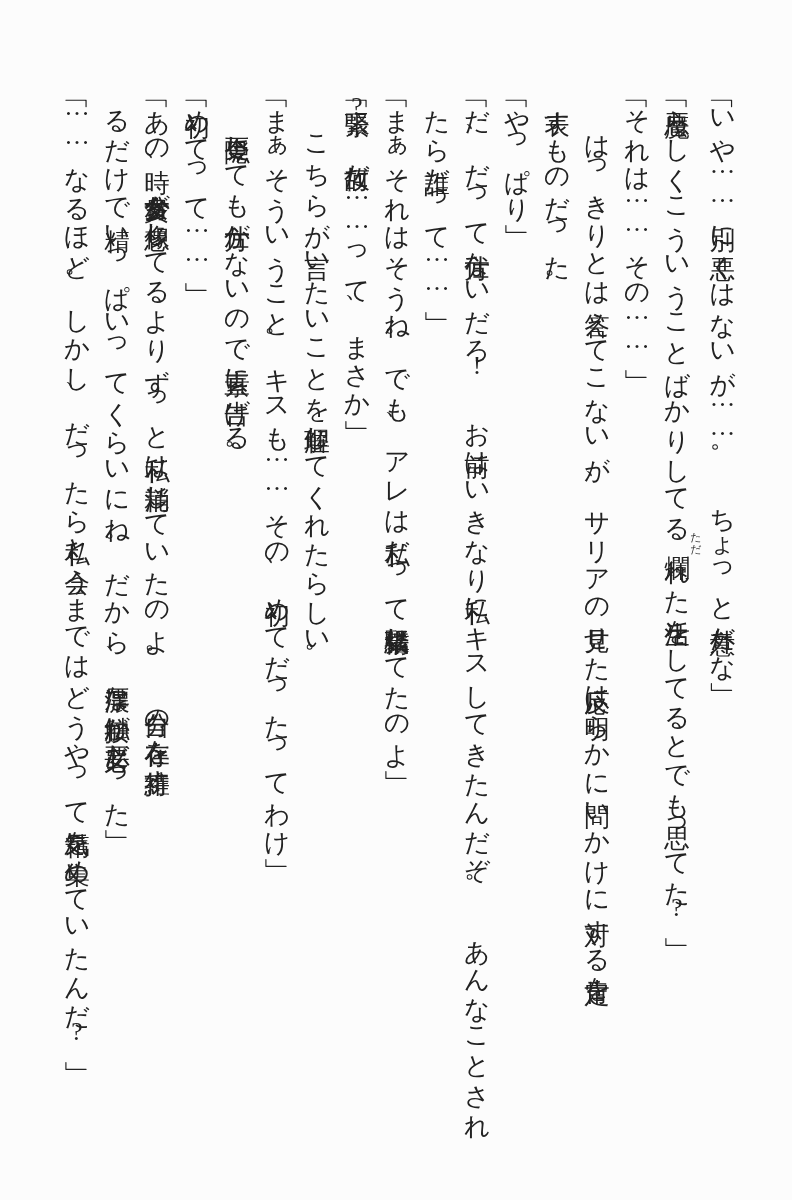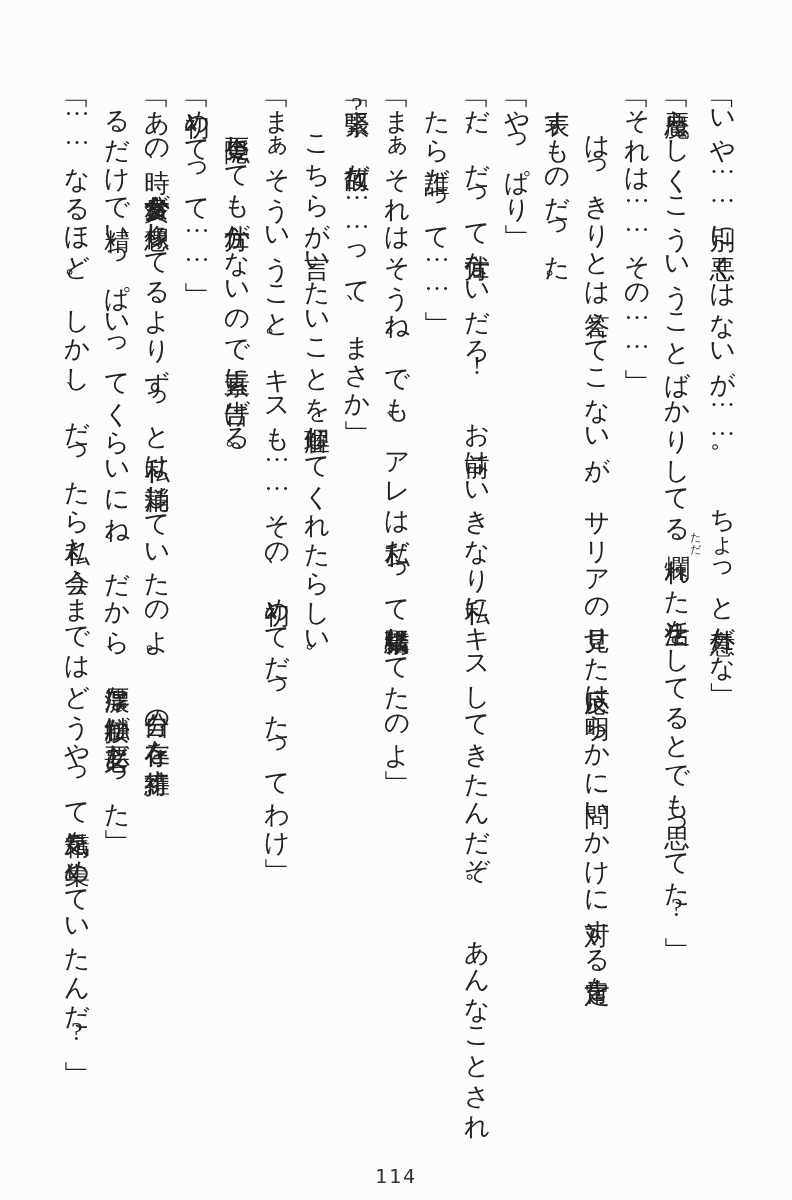--- a/index.html
+++ b/index.html
@@ -72,14 +72,13 @@
       <div class="line"><span>「まぁそれはそうね。でも、アレは私だって結構緊張してたのよ」</span></div>
       <div class="line"><span>「緊張?　何故だ……って、まさか」</span></div>
       <div class="line indent"><span>こちらが言いたいことを理解してくれたらしい。</span></div>
       <div class="line"><span>「まぁそういうこと。キスも……その、初めてだったってわけ」</span></div>
       <div class="line indent"><span>今更隠しても仕方がないので素直に告げる。</span></div>
       <div class="line"><span>「初めてって……」</span></div>
       <div class="line"><span>「あの時、多分貴女が想像してるよりずっと私は消耗していたのよ。　自分の存在を維持す</span></div>
       <div class="line"><span>るだけで精いっぱいってくらいにね。だから、濃厚な接触が必要だった」</span></div>
       <div class="line"><span>「……なるほど。しかし、だったら私と会うまではどうやって精気を集めていたんだ?」</span></div>
     </section>
-  <footer class="page-number" style="color: rgb(51, 51, 51);">114</footer>
 </main>
 
 </body></html>

